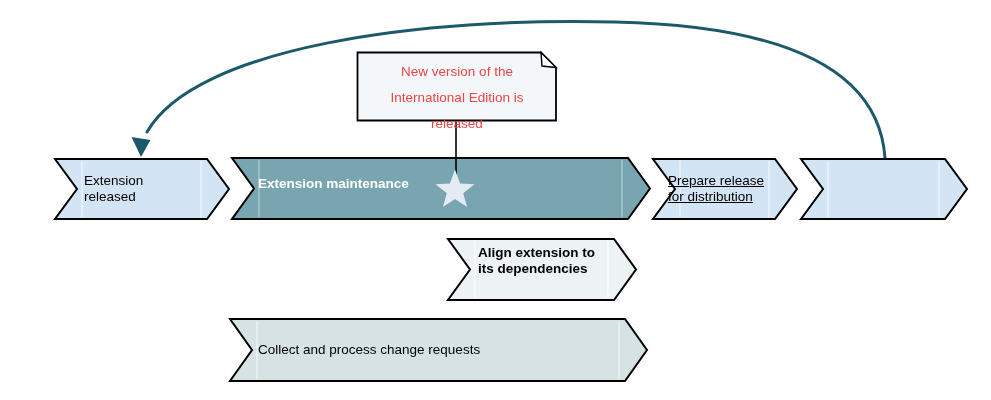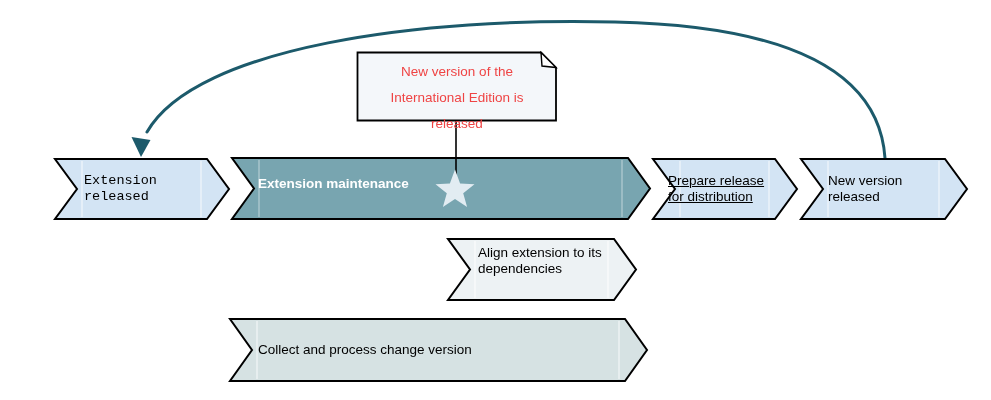--- a/index.html
+++ b/index.html
@@ -55,27 +55,26 @@
     <line x1="619" y1="321" x2="619" y2="379" stroke="rgba(255,255,255,0.7)" stroke-width="1.2"></line>
 
     <line x1="456" y1="121" x2="456" y2="176" stroke="#000000" stroke-width="1.6"></line>
 
     <path d="M 357.5 52.5 L 541 52.5 L 556 67.5 L 556 120.5 L 357.5 120.5 Z" fill="#f4f7fa" stroke="#000000" stroke-width="1.8" stroke-linejoin="miter"></path>
     <polygon points="541,52.5 556,67.5 542,66" fill="#ffffff" stroke="#000000" stroke-width="1.4"></polygon>
 
     <polygon points="455,169.5 460.1,183.5 474.5,184.2 463.2,193.2 467.1,207.1 455,199.1 442.9,207.1 446.8,193.2 435.5,184.2 449.9,183.5" fill="#e2ecf2"></polygon>
   </svg>
 
-  <div class="lbl" style="left:84px; top:159px; width:100px; height:60px;font-family:Liberation Mono, monospace;">Extension released</div>
+  <div class="lbl" style="left:84px; top:159px; width:100px; height:60px;">Extension released</div>
 
   <div class="lbl lbl-bold" style="left:258px; top:158px; width:250px; height:53px;">Extension maintenance</div>
 
   <div class="lbl" style="left:668px; top:159px; width:112px; height:60px;text-decoration:underline;">Prepare release for distribution</div>
 
-  <div class="lbl" style="left:828px; top:159px; width:110px; height:60px;">New version released</div>
 
-  <div class="lbl" style="left:478px; top:239px; width:130px; height:44px;">Align extension to its dependencies</div>
+  <div class="lbl" style="left:478px; top:239px; width:130px; height:44px;font-weight:bold;">Align extension to its dependencies</div>
 
-  <div class="lbl" style="left:258px; top:319px; width:340px; height:62px;">Collect and process change version</div>
+  <div class="lbl" style="left:258px; top:319px; width:340px; height:62px;">Collect and process change requests</div>
 
   <div class="note-lbl" style="left:376px; top:59px; width:162px;">New version of the International Edition is released</div>
 
 </div>
 
 </body></html>

